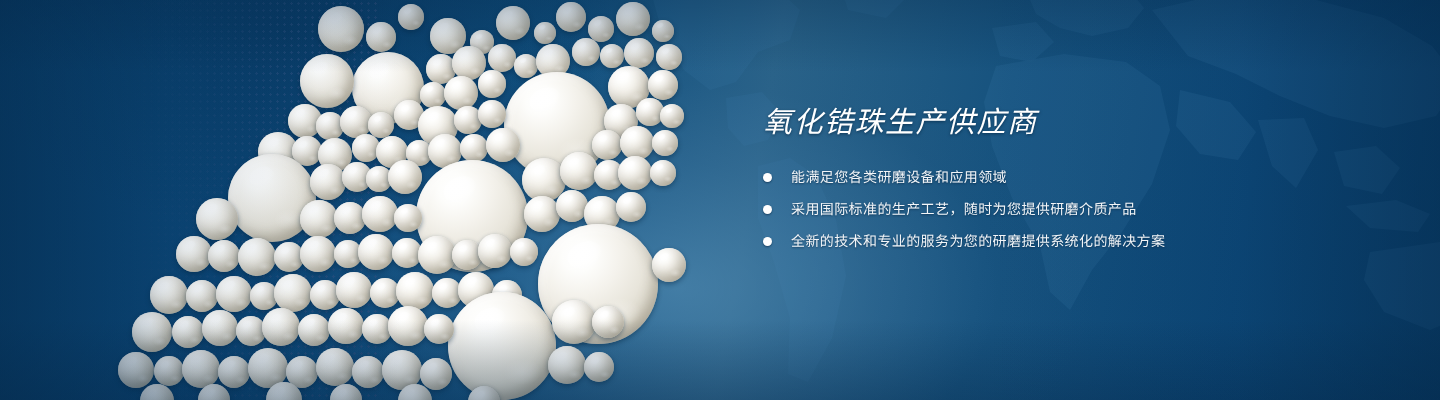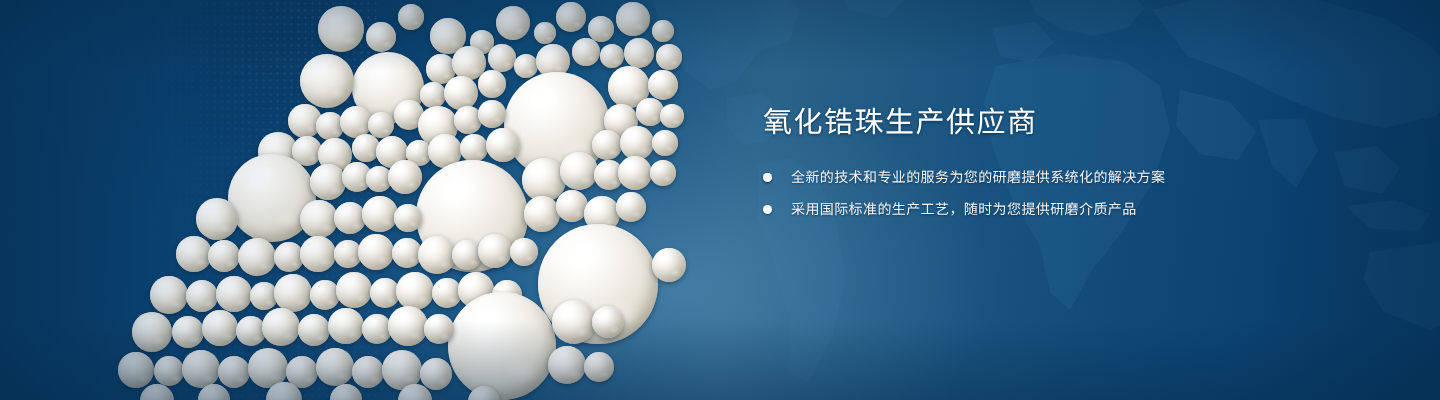--- a/index.html
+++ b/index.html
@@ -85,20 +85,21 @@
   }
   .headline{
     color:#ffffff;
     font-size:29px;
     line-height:36px;
     letter-spacing:1.5px;
     font-weight:400;
     margin:0 0 26px 0;
     text-shadow:0 1px 3px rgba(3,30,56,.65);
     white-space:nowrap;
+    font-style:italic;
   }
   .bullets{list-style:none;margin:0;padding:0;}
   .bullet{
     position:relative;
     padding-left:28px;
     margin-bottom:10px;
     color:#f2f5f8;
     font-size:14px;
     line-height:22px;
     letter-spacing:.4px;
@@ -302,28 +303,29 @@
   <div class="bg-vignette"></div>
 
   <div class="content">
 
     <h1 class="headline">氧化锆珠生产供应商</h1>
 
     <ul class="bullets">
 
       <li class="bullet">
         <span class="dot"></span>
+        <span class="bullet-line">能满足您各类研磨设备和应用领域</span>
+      </li>
+
+      <li class="bullet">
+        <span class="dot"></span>
+        <span class="bullet-line">采用国际标准的生产工艺，随时为您提供研磨介质产品</span>
       </li>
 
       <li class="bullet">
         <span class="dot"></span>
         <span class="bullet-line">全新的技术和专业的服务为您的研磨提供系统化的解决方案</span>
       </li>
 
-      <li class="bullet">
-        <span class="dot"></span>
-        <span class="bullet-line">采用国际标准的生产工艺，随时为您提供研磨介质产品</span>
-      </li>
-
     </ul>
   </div>
 
 </div>
 
 </body></html>

